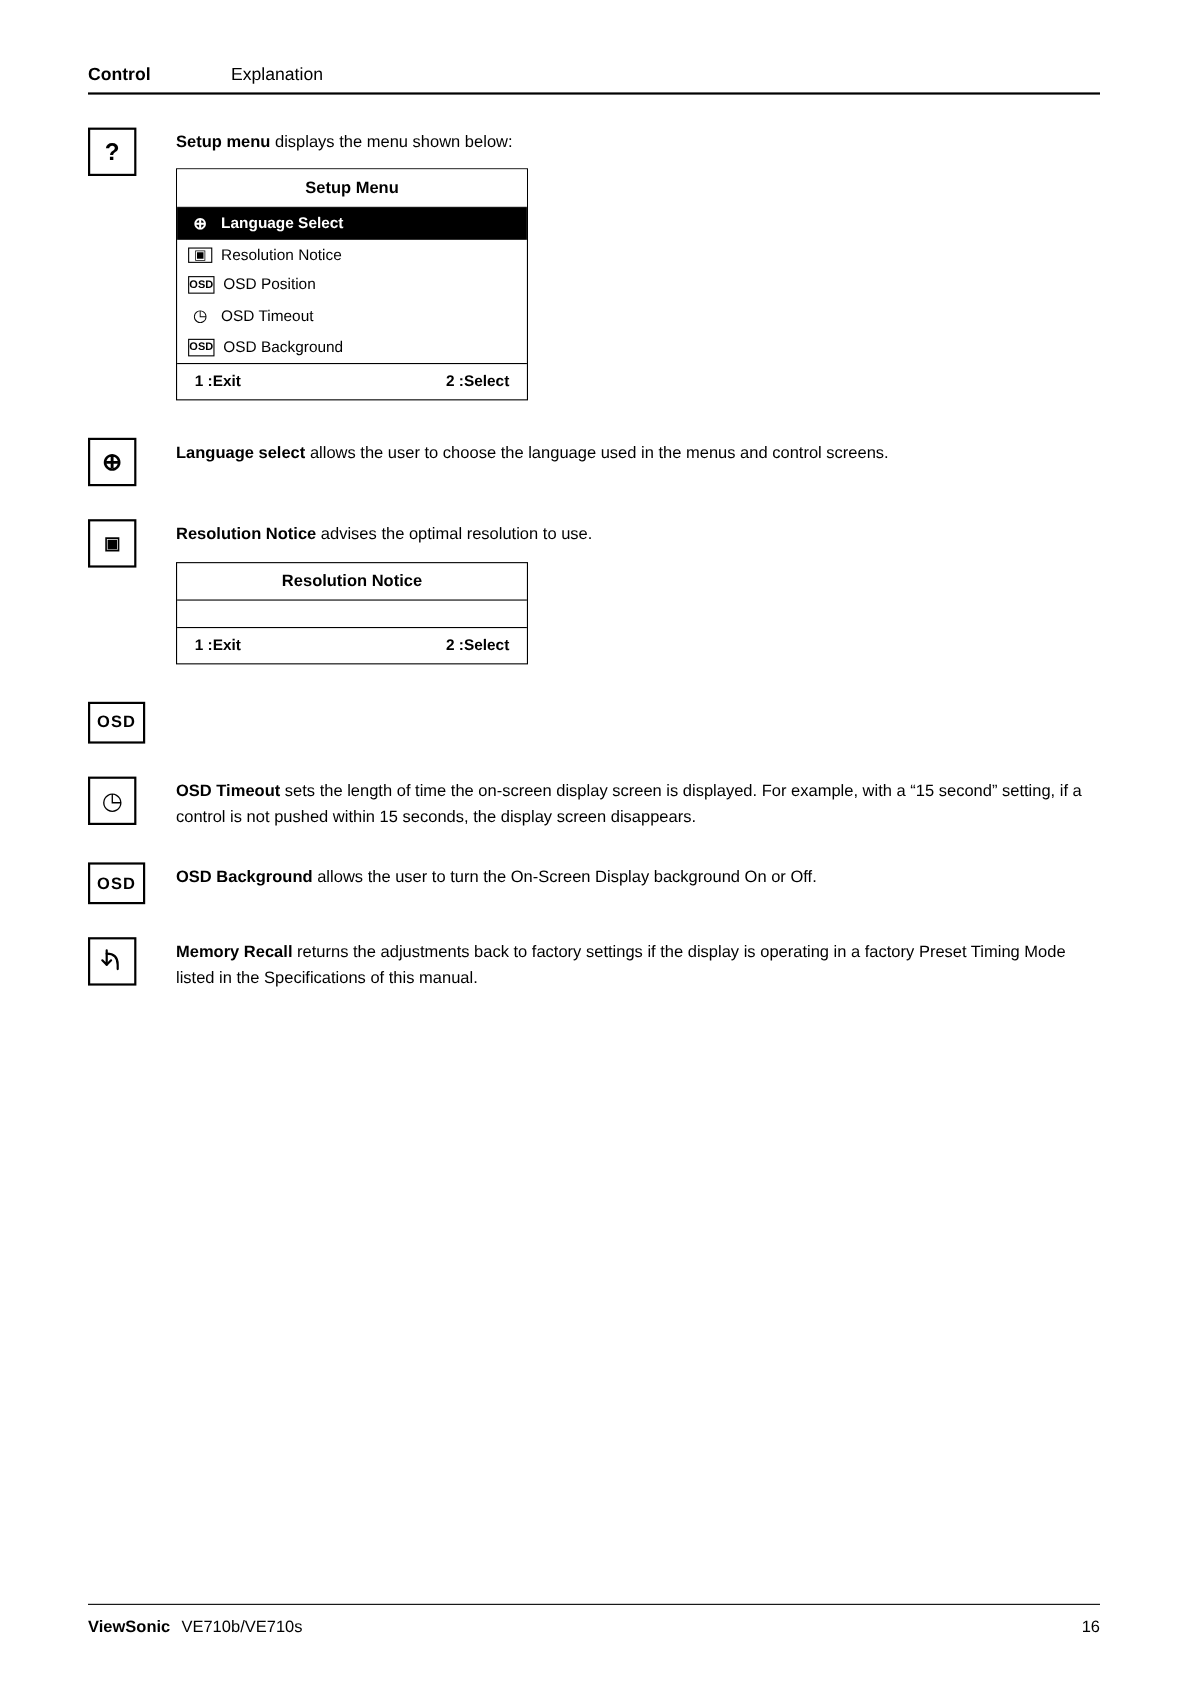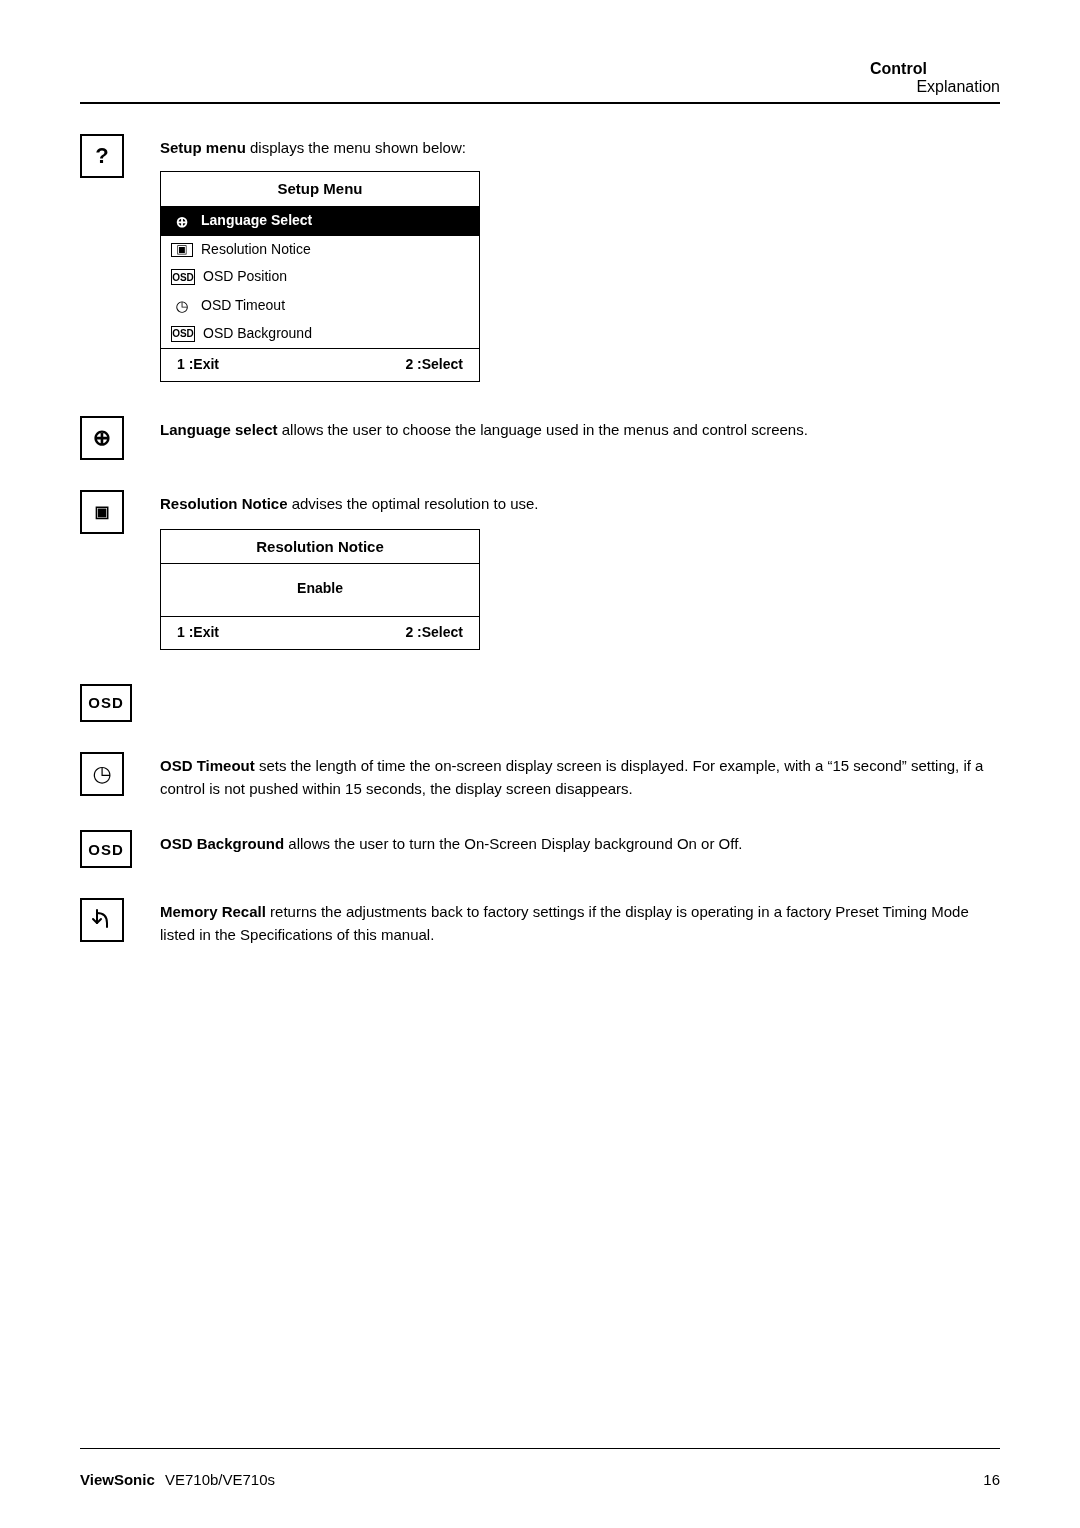--- a/index.html
+++ b/index.html
@@ -13,21 +13,21 @@
       position: relative;
     }
     .page {
       padding: 60px 80px 60px 80px;
       min-height: 1528px;
       position: relative;
     }
     
     .header-row {
       display: flex;
-      flex-direction: column;
+      flex-direction: row;
       align-items: flex-end;
       border-bottom: 2px solid #000;
       padding-bottom: 6px;
       margin-bottom: 28px;
     }
     .header-control {
       font-weight: bold;
       font-size: 16px;
       margin-right: 40px;
       min-width: 90px;
@@ -183,21 +183,21 @@
     
     .page-footer {
       position: absolute;
       bottom: 40px;
       left: 80px;
       right: 80px;
       display: flex;
       justify-content: space-between;
       align-items: center;
       border-top: 1px solid #000;
-      padding-top: 22px;
+      padding-top: 12px;
     }
     .footer-brand {
       font-weight: bold;
       font-size: 15px;
     }
     .footer-page {
       font-size: 15px;
     }
 
     b { font-weight: bold; }
@@ -266,21 +266,20 @@
   <div class="content-row">
     <div class="icon-cell">
       <div class="icon-box" style="font-size:16px;">▣</div>
     </div>
     <div class="text-cell">
       <span><b>Resolution Notice</b> advises the optimal resolution to use.</span>
       
       <div class="resolution-notice">
         <div class="resolution-notice-title">Resolution Notice</div>
         <div class="resolution-notice-body">
-          <div class="enable">Enable</div>
         </div>
         <div class="resolution-notice-footer">
           <span>1 :Exit</span>
           <span>2 :Select</span>
         </div>
       </div>
     </div>
   </div>
 
   <div class="content-row">

